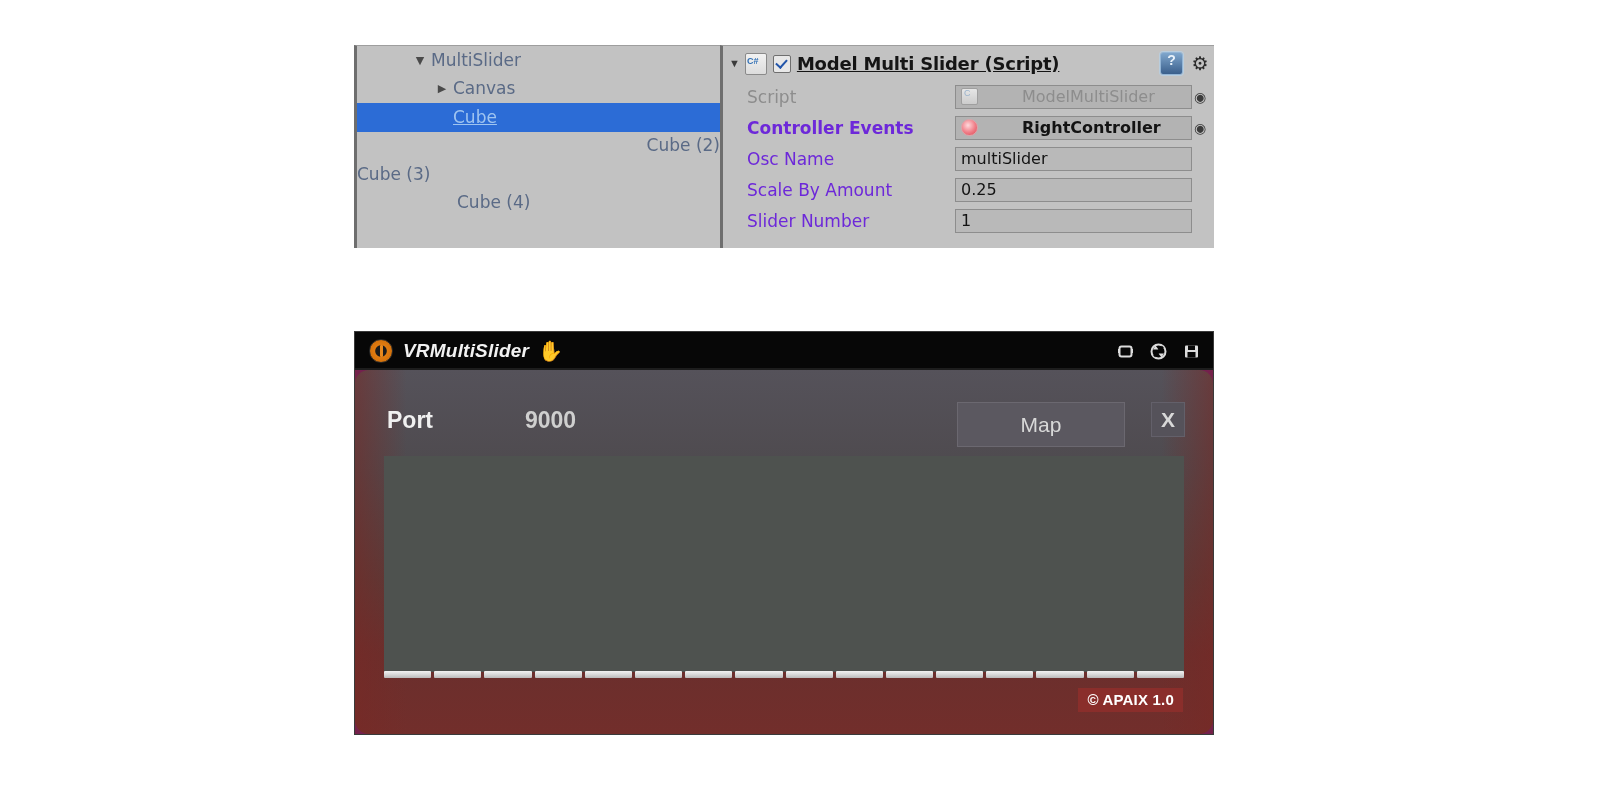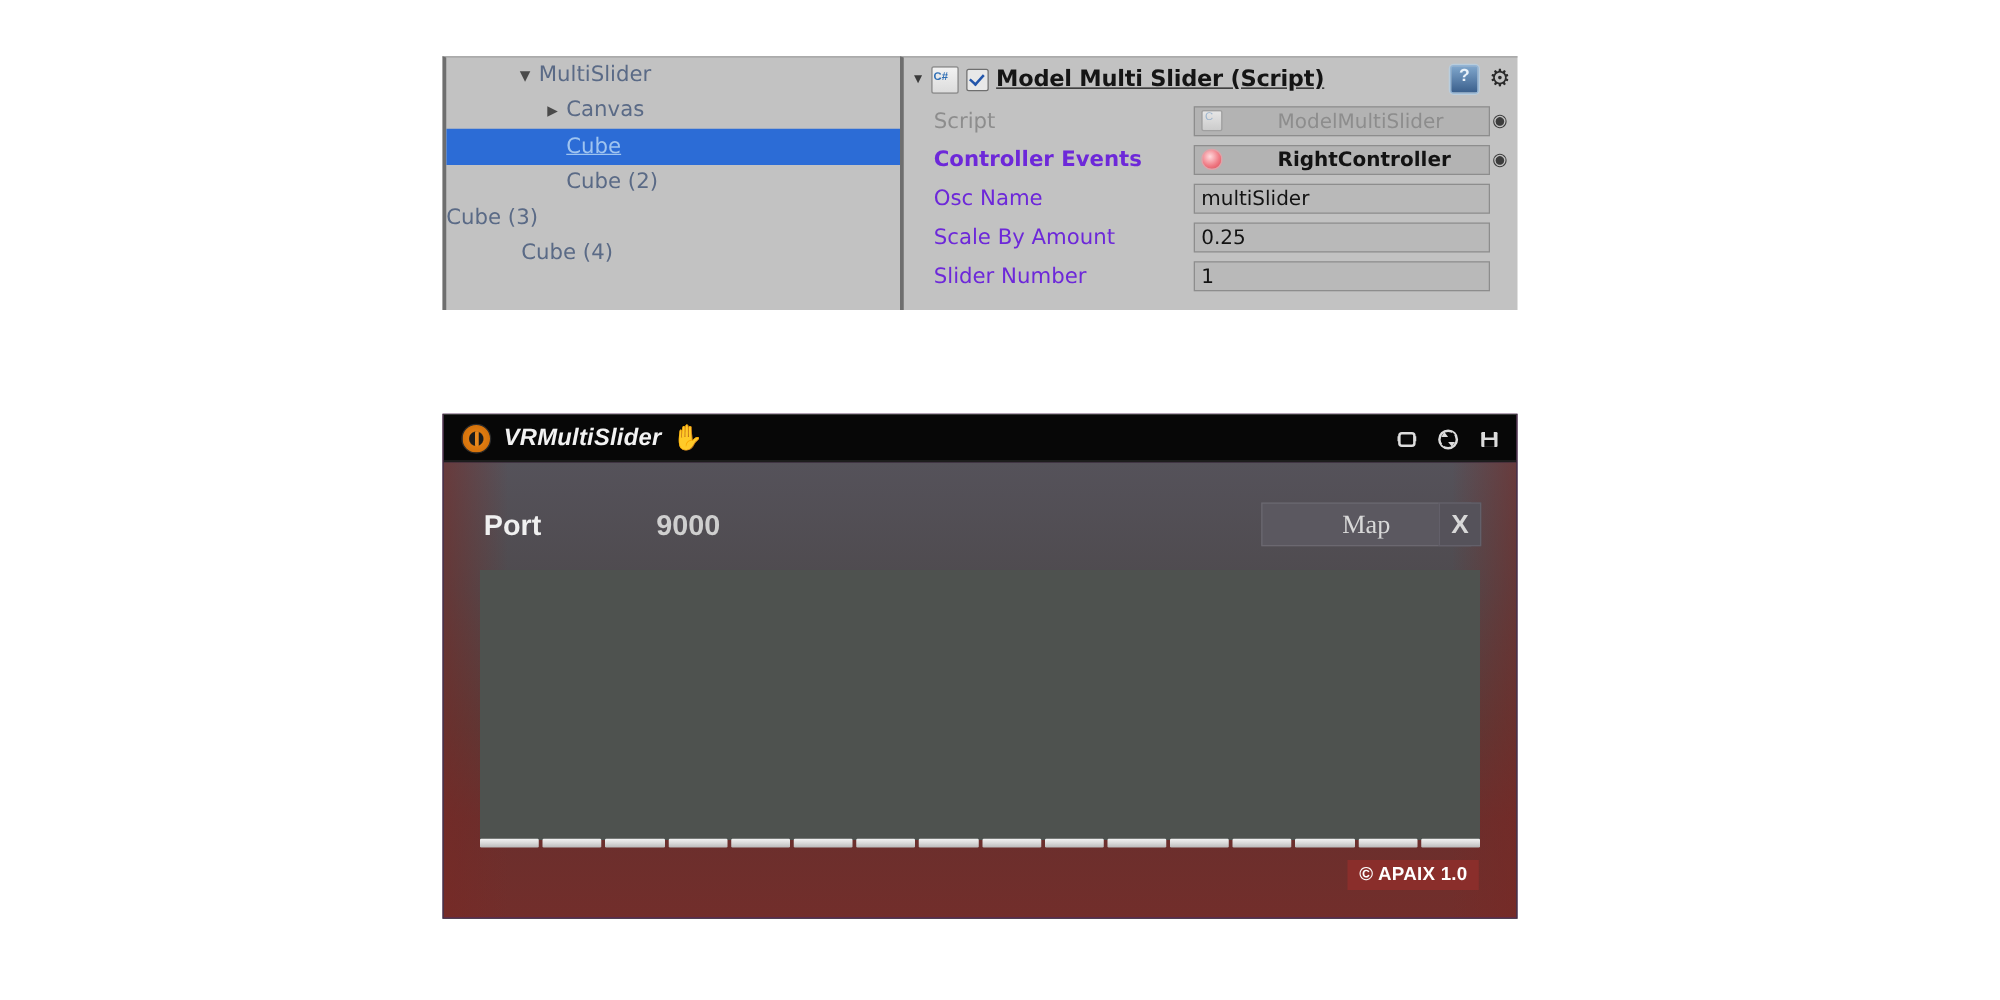--- a/index.html
+++ b/index.html
@@ -311,20 +311,21 @@
     position: relative;
     flex: 0 0 auto;
   }
   .tb-ico svg { display: block; }
 
   #vr-body {
     position: absolute;
     left: 0; right: 0;
     top: 38px; bottom: 0;
     background: linear-gradient(180deg, #55525a 0%, #4e4a4e 28%, #5a3a38 58%, #6a2f2d 78%, #722e2b 100%);
+    border-radius: 14px;
   }
   #vr-body-inner {
     position: absolute;
     left: 0; right: 0; top: 0; bottom: 0;
     background: linear-gradient(90deg, rgba(120,40,36,0.55) 0%, rgba(120,40,36,0.0) 6%, rgba(120,40,36,0.0) 94%, rgba(120,40,36,0.55) 100%);
   }
 
   #port-row {
     position: absolute;
     left: 0; right: 0;
@@ -344,33 +345,33 @@
   #port-value {
     position: absolute;
     left: 170px;
     font-size: 23px;
     font-weight: bold;
     color: #cfcfcf;
     font-family: "Liberation Sans", sans-serif;
   }
   #map-button {
     position: absolute;
-    left: 654px;
+    left: 602px;
     top: 6px;
     width: 168px;
-    height: 35px;
+    height: 45px;
     background: #5b5860;
     border: 1px solid #6b6870;
     box-sizing: border-box;
     display: flex;
     align-items: center;
     justify-content: center;
     font-size: 21px;
     color: #d8d8d8;
-    font-family: Liberation Serif, serif;
+    font-family: Liberation Sans, sans-serif;
   }
   #close-button {
     position: absolute;
     left: 796px;
     top: 6px;
     width: 34px;
     height: 35px;
     background: #55525a;
     border: 1px solid #63606a;
     box-sizing: border-box;
@@ -430,27 +431,27 @@
       <span class="hier-arrow">▼</span>
       <span class="hier-label">MultiSlider</span>
     </div>
     <div class="hier-row" style="padding-left:78px;">
       <span class="hier-arrow">▶</span>
       <span class="hier-label">Canvas</span>
     </div>
     <div class="hier-row selected" style="padding-left:96px;">
       <span class="hier-label">Cube</span>
     </div>
-    <div class="hier-row" style="padding-left:96px;">
+    <div class="hier-row" style="padding-left:96px;justify-content:flex-end;">
       <span class="hier-label">Cube (2)</span>
     </div>
     <div class="hier-row" style="">
       <span class="hier-label">Cube (3)</span>
     </div>
-    <div class="hier-row" style="padding-left:60px;">
+    <div class="hier-row" style="padding-left:60px;margin-left:40px;">
       <span class="hier-label">Cube (4)</span>
     </div>
   </div>
 
   <div id="inspector-panel">
 
     <div id="inspector-header">
       <span class="insp-foldout">▼</span>
       <span class="script-icon"></span>
       <span class="insp-checkbox"></span>

